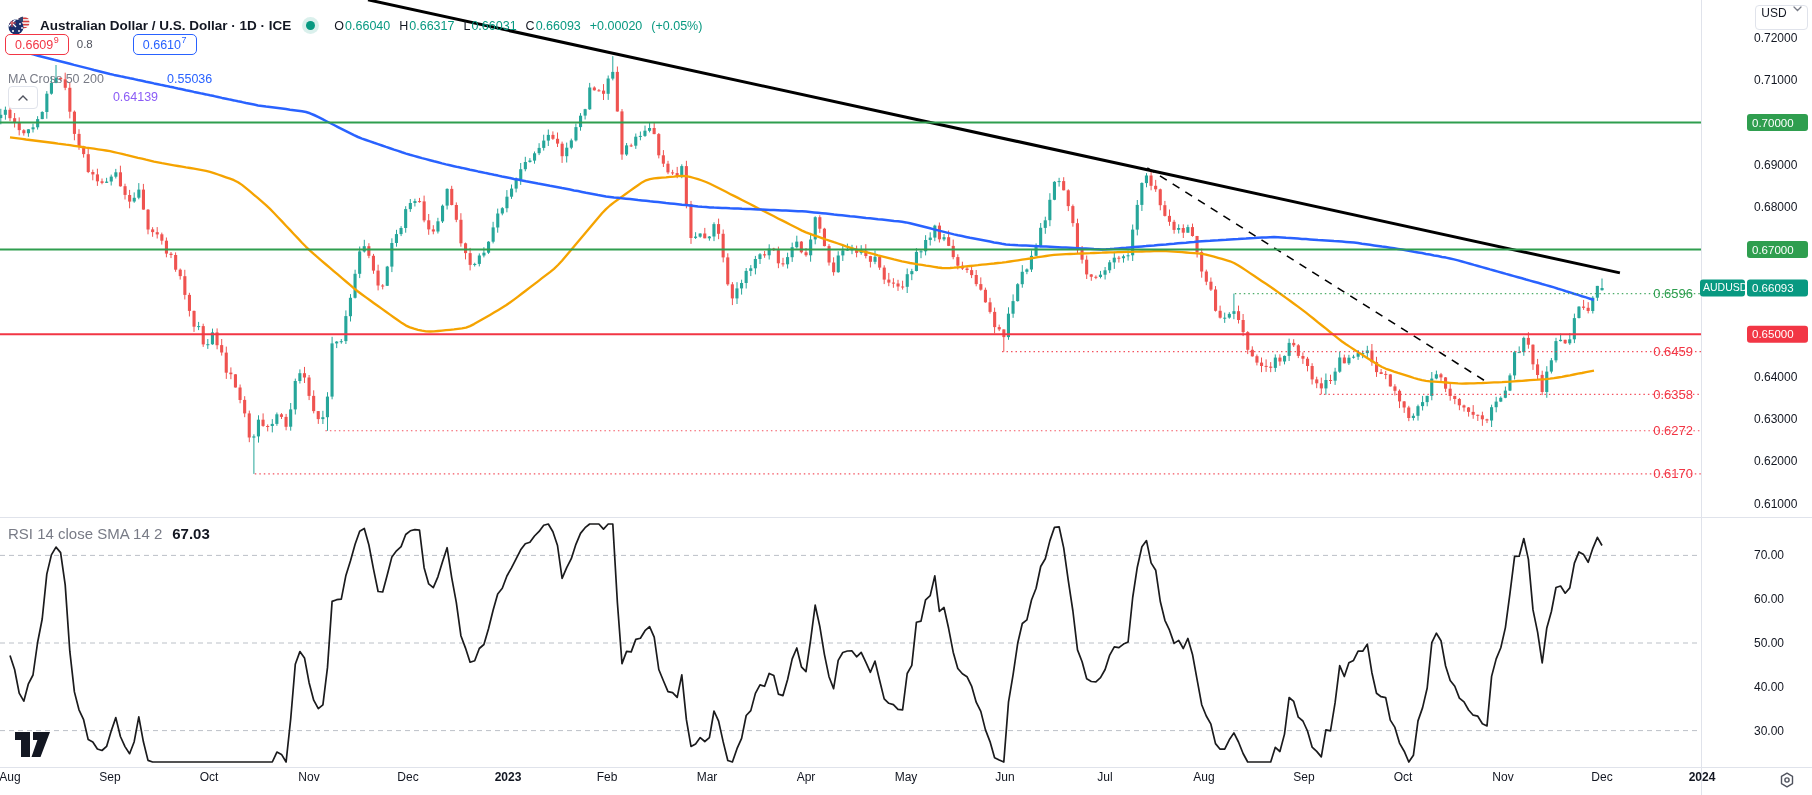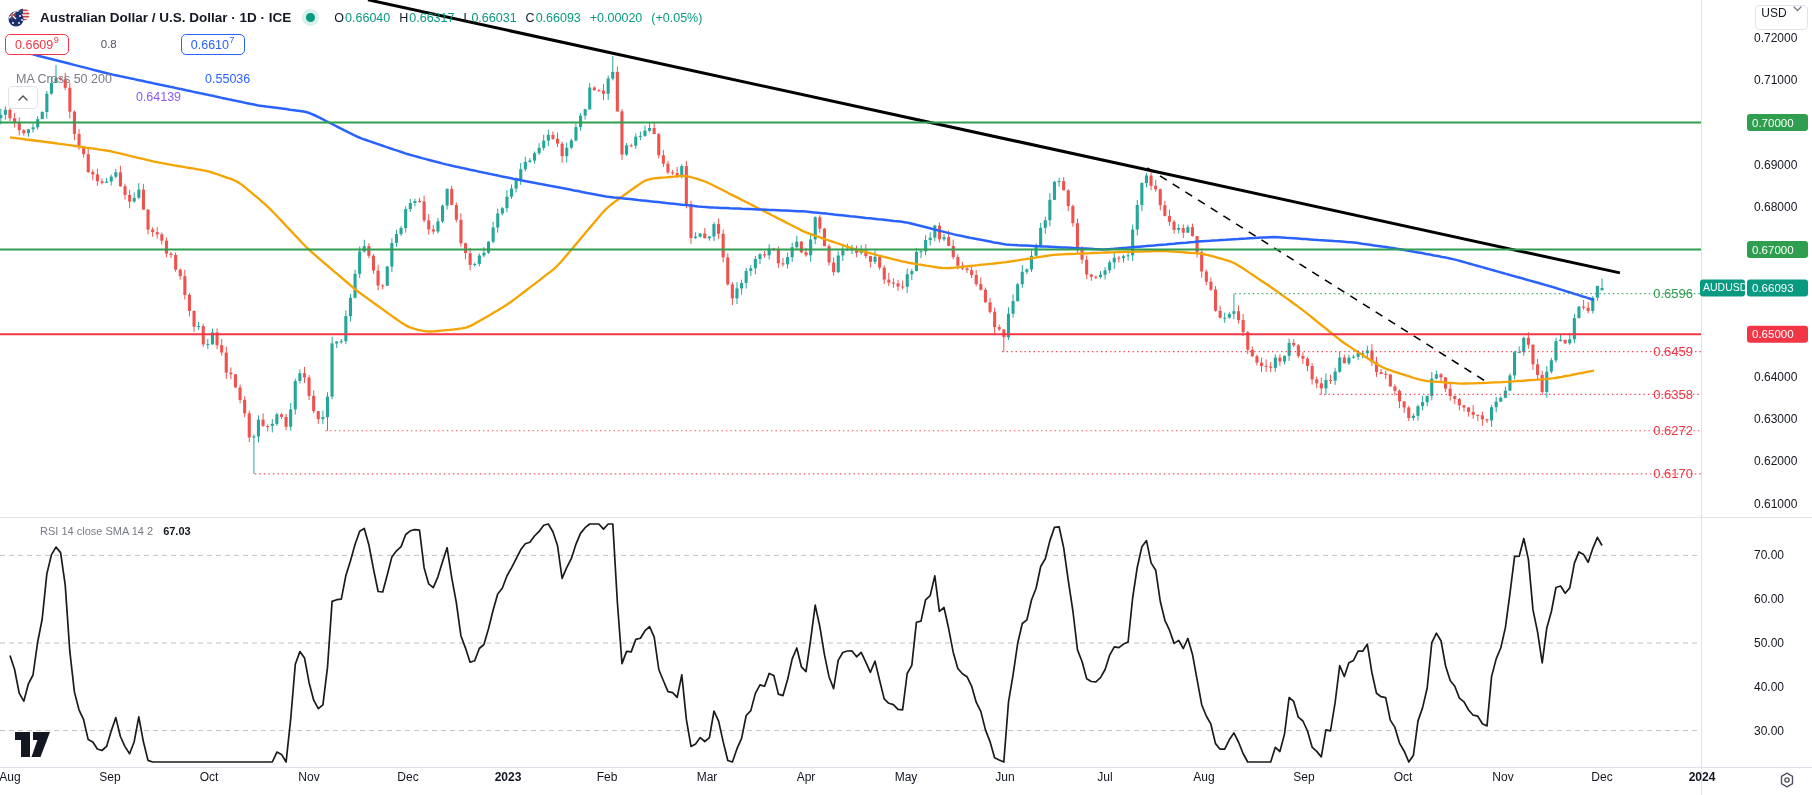--- a/index.html
+++ b/index.html
@@ -1,41 +1,41 @@
 <!DOCTYPE html>
 <html><head>
 <meta charset="utf-8">
 <style>
   html,body{margin:0;padding:0;}
   body{width:1812px;height:795px;position:relative;background:#ffffff;overflow:hidden;
        font-family:"Liberation Sans",sans-serif;-webkit-font-smoothing:antialiased;}
   #chart-svg{position:absolute;left:0;top:0;}
-  .hdr{position:absolute;display:flex;align-items:center;white-space:nowrap;gap:24px;}
-  #row1{left:8px;top:8px;gap:7px;}
+  .hdr{position:absolute;display:flex;align-items:center;white-space:nowrap;}
+  #row1{left:8px;top:16px;gap:7px;}
   .title{font-size:13.5px;font-weight:600;color:#131722;}
   .mkt-dot{width:9px;height:9px;border-radius:50%;background:#089981;
            box-shadow:0 0 0 4px rgba(8,153,129,.15);margin:0 12px 0 8px;}
   .ohlc{display:flex;gap:9px;font-size:12.5px;}
   .ohlc .lbl{color:#131722;}
   .ohlc .val,.ohlc .chg{color:#089981;}
   .ohlc .pair{display:flex;gap:1px;}
   #row2{left:5px;top:30px;}
   .qbox{border:1.5px solid;border-radius:5px;padding:0 9px;font-size:12.5px;height:19px;
         display:flex;align-items:center;background:#fff;cursor:pointer;}
   .qbox.sell{border-color:#f23645;color:#f23645;}
   .qbox.buy{border-color:#2962ff;color:#2962ff;margin-left:32px;}
   .qbox sup{font-size:9px;position:relative;top:-1px;margin-left:.5px;}
   .spread{color:#50535e;font-size:11.5px;margin:8px 8px;}
-  #row3{left:16px;top:54px;font-size:12.5px;cursor:default;}
+  #row3{left:8px;top:54px;font-size:12.5px;gap:9px;cursor:default;}
   .ma-lbl{color:#787b86;}
   .ma50v{color:#8b5cf6;margin-top:36px;}
   .ma200v{color:#2962ff;}
   #collapse-btn{position:absolute;left:8px;top:86px;width:28px;height:21px;background:#fff;
      border:1px solid #e0e3eb;border-radius:4px;display:flex;align-items:center;justify-content:center;cursor:pointer;}
-  #rsi-row{left:8px;top:525px;font-size:11px;gap:10px;margin-left:32px;}
+  #rsi-row{left:8px;top:525px;font-size:15px;gap:10px;}
   .rsi-lbl{color:#787b86;}
   .rsi-val{color:#131722;font-weight:600;}
   #usd-btn{position:absolute;left:1755px;top:5px;width:51px;height:23px;background:#fff;
      border:1px solid #e0e3eb;border-radius:4px;display:flex;align-items:flex-start;justify-content:center;
      gap:6px;font-size:12px;color:#131722;cursor:pointer;}
   #tv-logo{position:absolute;left:14px;top:731px;}
   #tz-icon{position:absolute;left:1777px;top:770px;cursor:pointer;}
   #flag-icon{margin-right:2px;}
 </style>
 </head>

